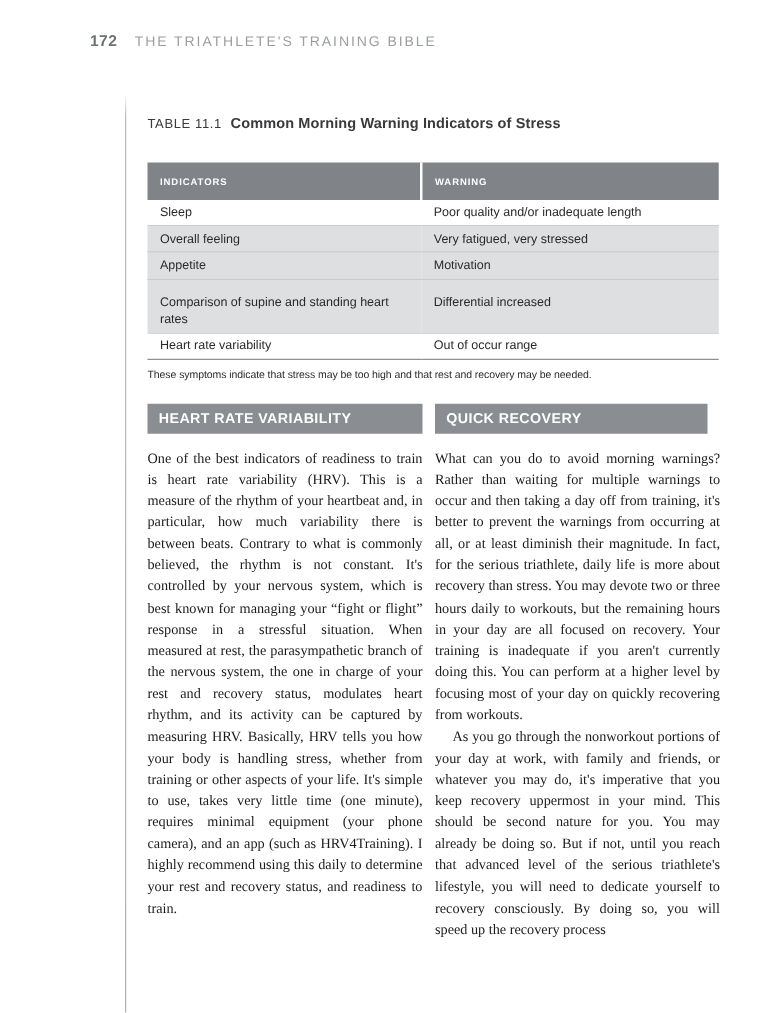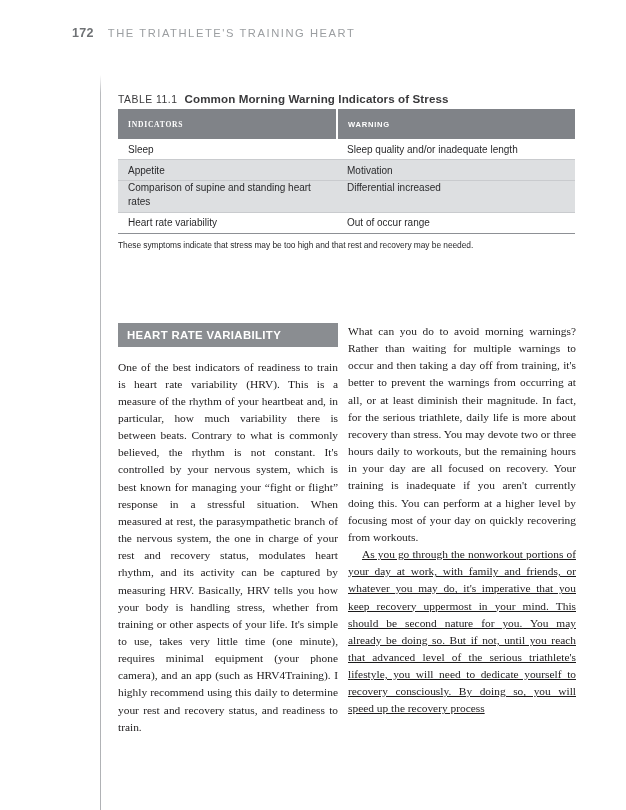--- a/index.html
+++ b/index.html
@@ -64,21 +64,21 @@
     position: absolute;
     left: 118px;
     top: 92px;
     width: 457px;
   }
   .table-title {
     font-family: "Liberation Sans", sans-serif;
     font-size: 10.4px;
     color: #3a3a3c;
     letter-spacing: 0.15px;
-    margin-bottom: 4px;
+    margin-bottom: 25px;
     white-space: nowrap;
   }
   .table-title .tnum {
     font-weight: normal;
     letter-spacing: 0.5px;
   }
   .table-title .tcap {
     font-weight: bold;
     font-size: 11.6px;
     margin-left: 7px;
@@ -98,34 +98,34 @@
     color: #ffffff;
     font-family: "Liberation Sans", sans-serif;
     font-size: 7.6px;
     font-weight: bold;
     letter-spacing: 0.75px;
     text-align: left;
     padding: 8px 0 8px 10px;
     height: 14px;
     vertical-align: middle;
   }
-  table.tbl thead th.h1 { border-right: 2px solid #ffffff; font-family: Liberation Serif, serif; }
+  table.tbl thead th.h1 { border-right: 2px solid #ffffff; }
 
   table.tbl tbody td {
     font-family: "Liberation Sans", sans-serif;
     font-size: 10px;
     color: #2a2a2c;
     padding: 3.5px 6px 3.5px 10px;
     vertical-align: top;
     line-height: 1.32;
     border-bottom: 0.7px solid #c9cbce;
   }
   table.tbl tbody tr.alt td { background: #dddfe1; }
   table.tbl tbody tr td.cell2 { padding-left: 10px; }
-  table.tbl tbody tr.tall td { padding-top: 0; padding-bottom: 4px; }
+  table.tbl tbody tr.tall td { padding-top: 12px; padding-bottom: 4px; }
   table.tbl tbody tr:last-child td { border-bottom: 0.8px solid #8d9095; }
 
   .table-note {
     font-family: "Liberation Sans", sans-serif;
     font-size: 8.4px;
     color: #2a2a2c;
     margin-top: 6px;
     letter-spacing: -0.05px;
   }
 
@@ -161,30 +161,30 @@
   .body p {
     margin: 0;
     font-family: "Liberation Serif", serif;
     font-size: 11.4px;
     line-height: 17.15px;
     text-align: justify;
     text-justify: inter-word;
     color: #1c1a1b;
     hyphens: manual;
   }
-  .body p + p { text-indent: 14px; text-decoration: underline; }
+  .body p + p { text-indent: 14px; }
 </style>
 </head>
 <body>
 
 <div class="page">
 
   <div class="runhead">
     <span class="folio">172</span>
-    <span class="runhead-title">THE TRIATHLETE'S TRAINING HEART</span>
+    <span class="runhead-title">THE TRIATHLETE'S TRAINING BIBLE</span>
   </div>
 
   <div class="side-rule"></div>
 
   <div class="table-wrap">
     <div class="table-title">
       <span class="tnum">TABLE 11.1</span><span class="tcap">Common Morning Warning Indicators of Stress</span>
     </div>
 
     <table class="tbl">
@@ -194,21 +194,25 @@
         </colgroup>
       <thead>
         <tr>
           <th class="h1">INDICATORS</th>
           <th>WARNING</th>
         </tr>
       </thead>
       <tbody>
         <tr>
           <td>Sleep</td>
-          <td class="cell2">Sleep quality and/or inadequate length</td>
+          <td class="cell2">Poor quality and/or inadequate length</td>
+        </tr>
+        <tr class="alt">
+          <td>Overall feeling</td>
+          <td class="cell2">Very fatigued, very stressed</td>
         </tr>
         <tr class="alt">
           <td>Appetite</td>
           <td class="cell2">Motivation</td>
         </tr>
         <tr class="alt tall">
           <td>Comparison of supine and standing heart rates</td>
           <td class="cell2">Differential increased</td>
         </tr>
         <tr>
@@ -223,20 +227,21 @@
 
   <div class="cols">
     <div class="col left">
       <div class="sec-head">HEART RATE VARIABILITY</div>
       <div class="body">
         <p>One of the best indicators of readiness to train is heart rate variability (HRV). This is a measure of the rhythm of your heartbeat and, in particular, how much variability there is between beats. Contrary to what is commonly believed, the rhythm is not constant. It's controlled by your nervous system, which is best known for managing your “fight or flight” response in a stressful situation. When measured at rest, the parasympathetic branch of the nervous system, the one in charge of your rest and recovery status, modulates heart rhythm, and its activity can be captured by measuring HRV. Basically, HRV tells you how your body is handling stress, whether from training or other aspects of your life. It's simple to use, takes very little time (one minute), requires minimal equipment (your phone camera), and an app (such as HRV4Training). I highly recommend using this daily to determine your rest and recovery status, and readiness to train.</p>
       </div>
     </div>
 
     <div class="col right">
+      <div class="sec-head">QUICK RECOVERY</div>
       <div class="body">
         <p>What can you do to avoid morning warnings? Rather than waiting for multiple warnings to occur and then taking a day off from training, it's better to prevent the warnings from occurring at all, or at least diminish their magnitude. In fact, for the serious triathlete, daily life is more about recovery than stress. You may devote two or three hours daily to workouts, but the remaining hours in your day are all focused on recovery. Your training is inadequate if you aren't currently doing this. You can perform at a higher level by focusing most of your day on quickly recovering from workouts.</p>
         <p>As you go through the nonworkout portions of your day at work, with family and friends, or whatever you may do, it's imperative that you keep recovery uppermost in your mind. This should be second nature for you. You may already be doing so. But if not, until you reach that advanced level of the serious triathlete's lifestyle, you will need to dedicate yourself to recovery consciously. By doing so, you will speed up the recovery process</p>
       </div>
     </div>
   </div>
 
 </div>
 
 </body></html>

